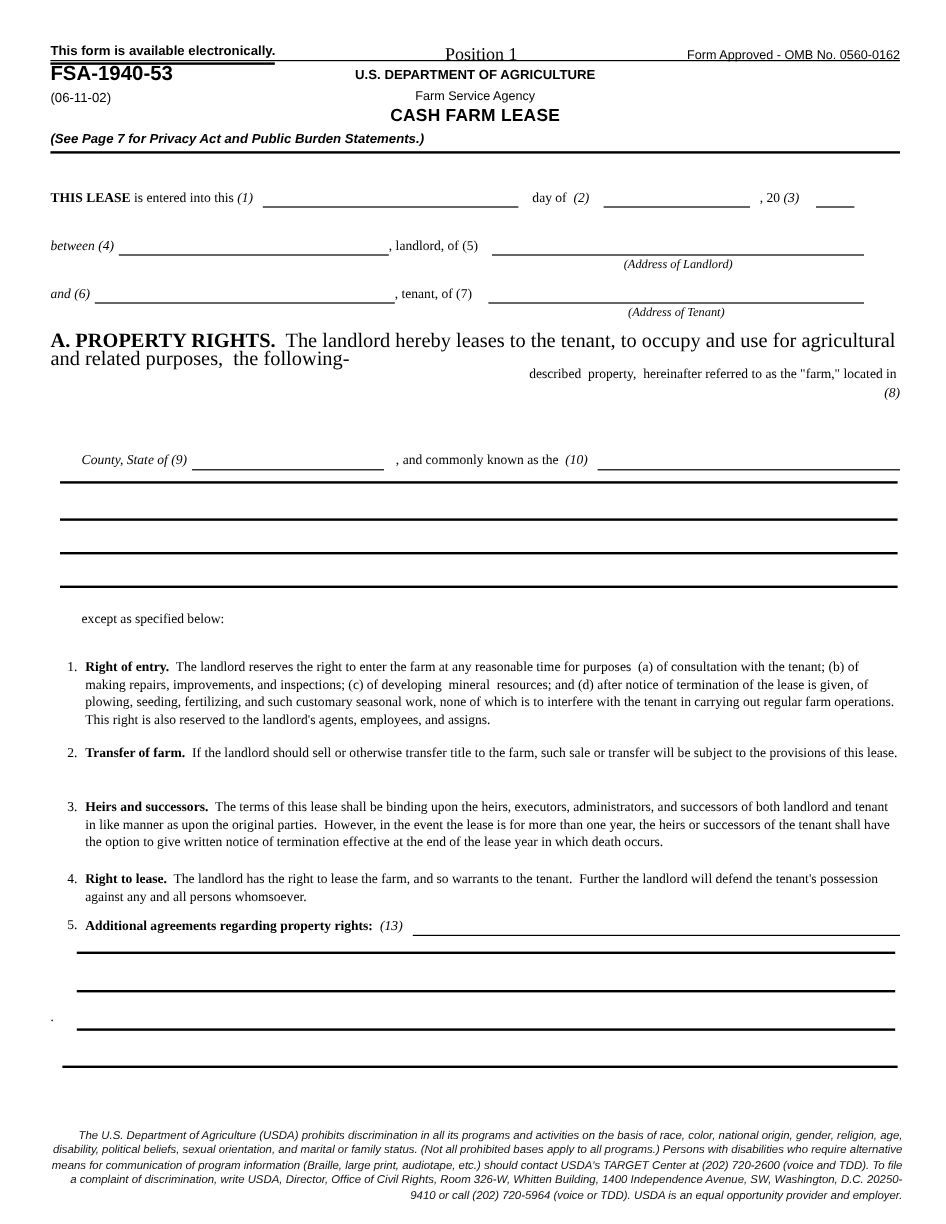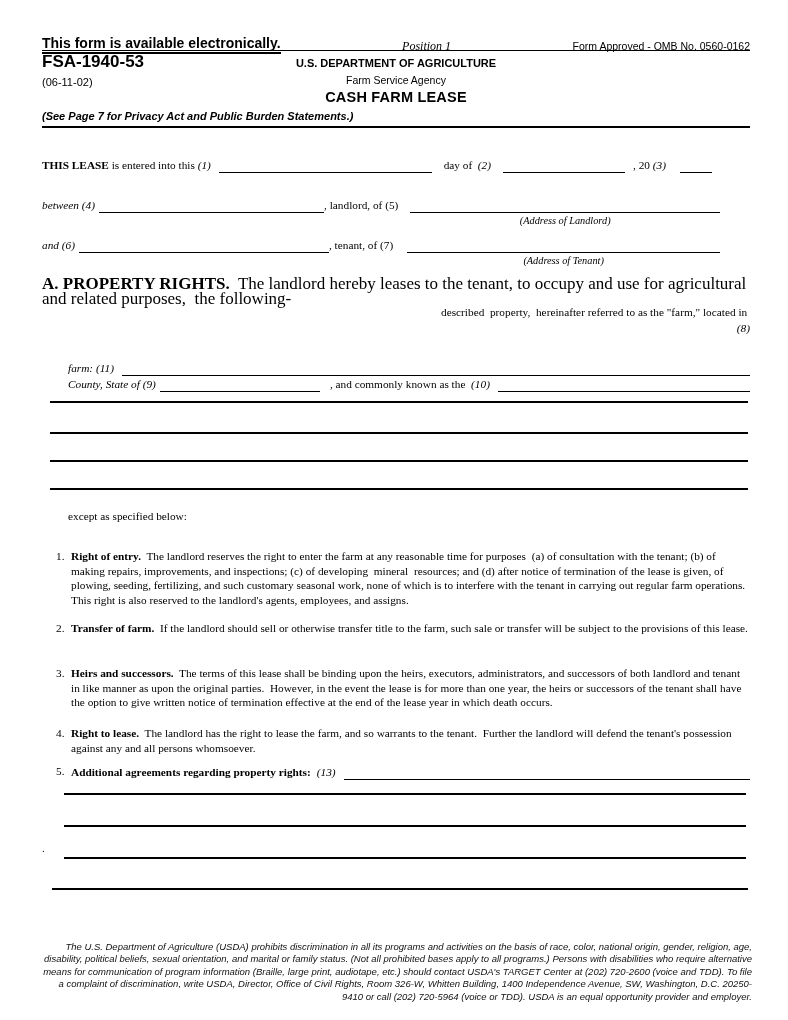--- a/index.html
+++ b/index.html
@@ -9,22 +9,22 @@
     color:#000; overflow:hidden;
     font-family:"Liberation Serif", serif; font-size:11.3px; line-height:14.5px;
   }
   .abs { position:absolute; left:42px; right:38px; }
   .t { white-space:pre-wrap; }
   em, .it { font-style:italic; }
   b, .bold { font-weight:bold; }
 
   
   .hdr-row1 { top:36px; display:flex; justify-content:space-between; align-items:flex-end; }
-  .hdr-electronic { font-family:"Liberation Sans",sans-serif; font-weight:bold; font-size:14px; border-bottom:2.2px solid #000; padding-bottom:1px; }
-  .hdr-position { font-style:italic; font-size:12px; }
+  .hdr-electronic { font-family:"Liberation Sans",sans-serif; font-weight:bold; font-size:11px; border-bottom:2.2px solid #000; padding-bottom:1px; }
+  .hdr-position { font-size:15px; }
   .hdr-omb { font-family:"Liberation Sans",sans-serif; font-size:10.5px; }
   .rule1 { top:50px; border-top:1.8px solid #000; }
   .form-number { top:55px; font-family:"Liberation Sans",sans-serif; font-weight:bold; font-size:17px; }
   .form-date { top:75px; font-family:"Liberation Sans",sans-serif; font-size:11px; }
   .hdr-center { top:56px; text-align:center; }
   .dept { font-family:"Liberation Sans",sans-serif; font-weight:bold; font-size:11px; }
   .agency { font-family:"Liberation Sans",sans-serif; font-size:10.5px; margin-top:2px; }
   .form-title { top:90px; text-align:center; font-family:"Liberation Sans",sans-serif; font-weight:bold; font-size:14.5px; letter-spacing:.2px; }
   .privacy { top:109px; font-family:"Liberation Sans",sans-serif; font-weight:bold; font-style:italic; font-size:11px; }
   .rule2 { top:126px; border-top:2.5px solid #000; }
@@ -123,24 +123,20 @@
     <span class="blank grow" style="margin-left:6px;"></span>
   </div>
 
   <div class="abs frow county-row">
     <span class="t it"><span class="t">County, State of </span><span class="t">(9)</span></span>
     <span class="blank" style="width:160px; margin-left:4px;"></span>
     <span class="t" style="margin-left:10px;margin-top:44px;"><span class="t">, and commonly known as the  </span><em>(10)</em></span>
     <span class="blank grow" style="margin-left:8px;"></span>
   </div>
 
-  <div class="abs frow farm-row">
-    <span class="t it"><span class="t">farm: </span><span class="t">(11)</span></span>
-    <span class="blank grow" style="margin-left:8px;"></span>
-  </div>
 
   <div class="wline wl1"></div>
   <div class="wline wl2"></div>
   <div class="wline wl3"></div>
   <div class="wline wl4"></div>
 
   <div class="abs consisting">
     <div class="t">except as specified below:</div>
   </div>
 

